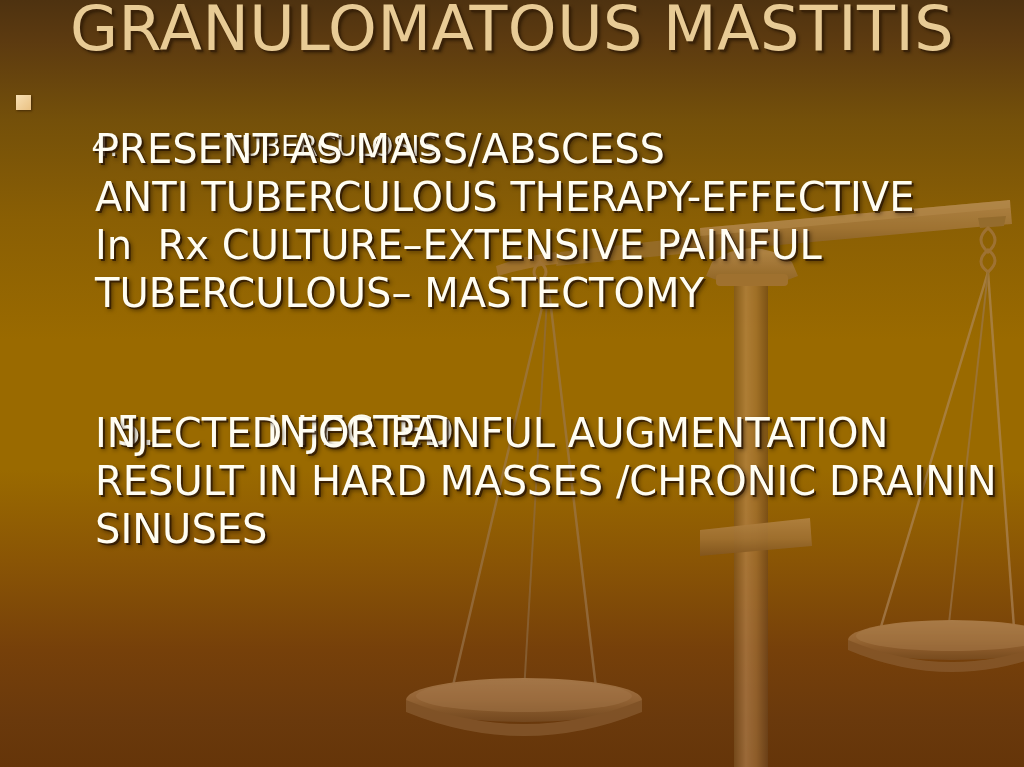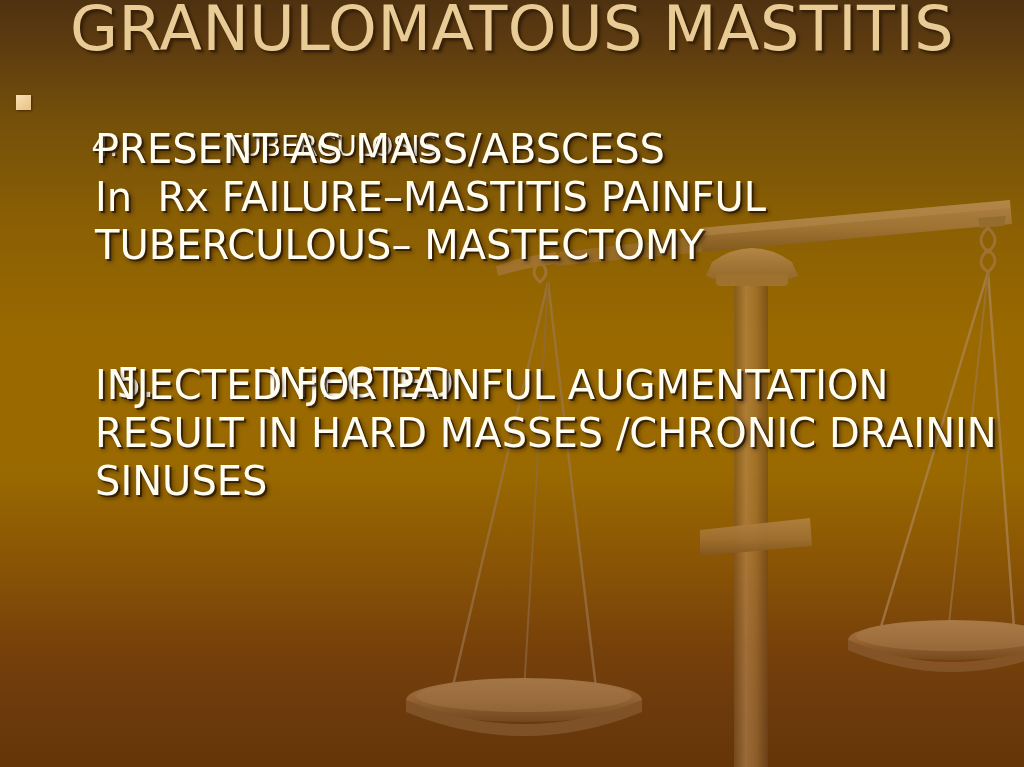--- a/index.html
+++ b/index.html
@@ -163,21 +163,22 @@
 
   <div class="title">GRANULOMATOUS MASTITIS</div>
 
   <div class="body-block">
 
     <div class="line first">
       <span class="bullet"></span><span class="num">4.</span><span class="gap"></span><span>TUBERCULOSIS</span>
     </div>
 
     <div class="line"><span class="pad">PRESENT AS MASS/ABSCESS</span></div>
-    <div class="line"><span class="pad">In  Rx FAILURE–MASTITIS PAINFUL</span></div>
+    <div class="line"><span class="pad">ANTI TUBERCULOUS THERAPY-EFFECTIVE</span></div>
+    <div class="line"><span class="pad">In  Rx CULTURE–EXTENSIVE PAINFUL</span></div>
     <div class="line"><span class="pad">TUBERCULOUS– MASTECTOMY</span></div>
 
     <div class="spacer"></div>
 
     <div class="line">
       <span class="num5">5.</span><span class="gap5"></span><span>INJECTED</span>
     </div>
 
     <div class="line"><span class="pad">INJECTED FOR PAINFUL AUGMENTATION</span></div>
     <div class="line"><span class="pad">RESULT IN HARD MASSES /CHRONIC DRAININ</span></div>

